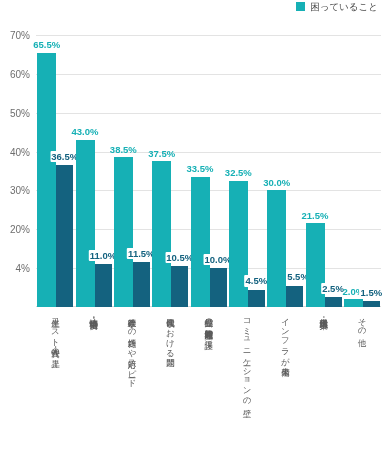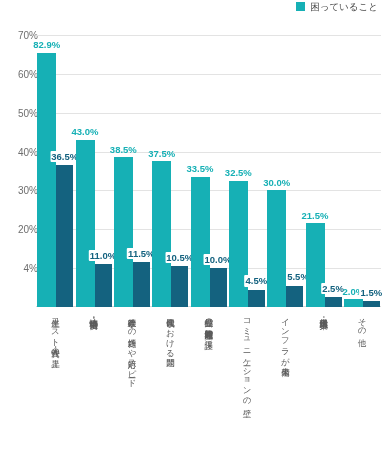--- a/index.html
+++ b/index.html
@@ -54,21 +54,21 @@
   }
   .gridline {
     position: absolute;
     left: 0;
     width: 100%;
     height: 1px;
     background: #e3e3e3;
   }
   #ylabels {
     position: absolute;
-    left: 8px;
+    left: 0;
     top: 35px;
     width: 32px;
     height: 272px;
   }
   #ylabels .ytick {
     position: absolute;
     right: 2px;
     font-size: 10px;
     color: #6e6e6e;
     transform: translateY(-50%);
@@ -159,21 +159,21 @@
 <div class="gridline" style="top: 0px;"></div>
     <div class="gridline" style="top: 38.8571px;"></div>
     <div class="gridline" style="top: 77.7143px;"></div>
     <div class="gridline" style="top: 116.571px;"></div>
     <div class="gridline" style="top: 155.429px;"></div>
     <div class="gridline" style="top: 194.286px;"></div>
     <div class="gridline" style="top: 233.143px;"></div>
     <div class="group" style="left: 0px;">
       <div class="bar primary" style="left: 1.16667px; width: 19px; height: 254.514px;"></div>
       <div class="bar secondary" style="left: 20.1667px; width: 17px; height: 141.829px;"></div>
-      <div class="vlabel primary" style="left: 10.6667px; bottom: 257.514px;">82.9%</div>
+      <div class="vlabel primary" style="left: 10.6667px; bottom: 257.514px;">65.5%</div>
       <div class="vlabel secondary" style="left: 28.6667px; bottom: 144.829px;">36.5%</div>
     </div>
     <div class="group" style="left: 0px;">
       <div class="bar primary" style="left: 39.5px; width: 19px; height: 167.086px;"></div>
       <div class="bar secondary" style="left: 58.5px; width: 17px; height: 42.7429px;"></div>
       <div class="vlabel primary" style="left: 49px; bottom: 170.086px;">43.0%</div>
       <div class="vlabel secondary" style="left: 67px; bottom: 45.7429px;">11.0%</div>
     </div>
     <div class="group" style="left: 0px;">
       <div class="bar primary" style="left: 77.8333px; width: 19px; height: 149.6px;"></div>

